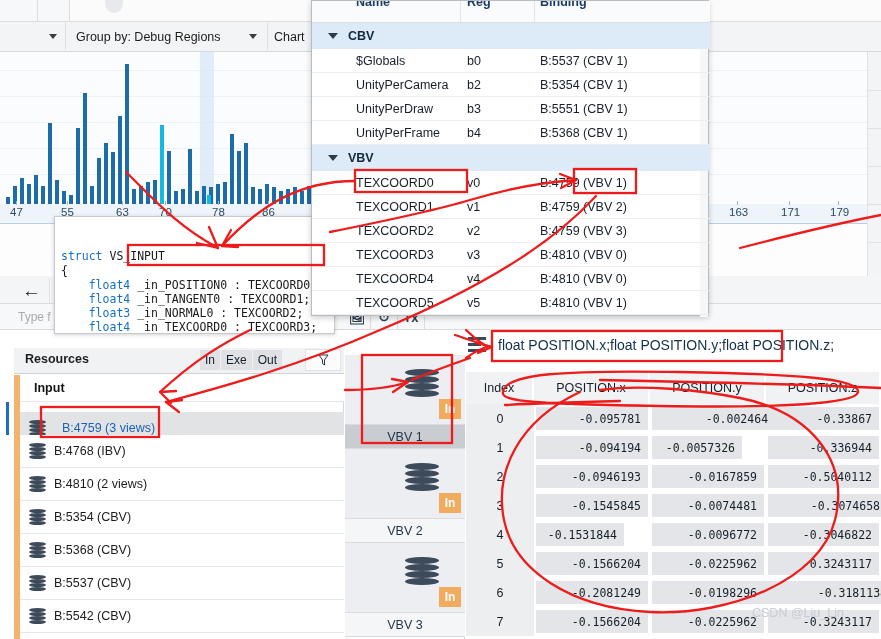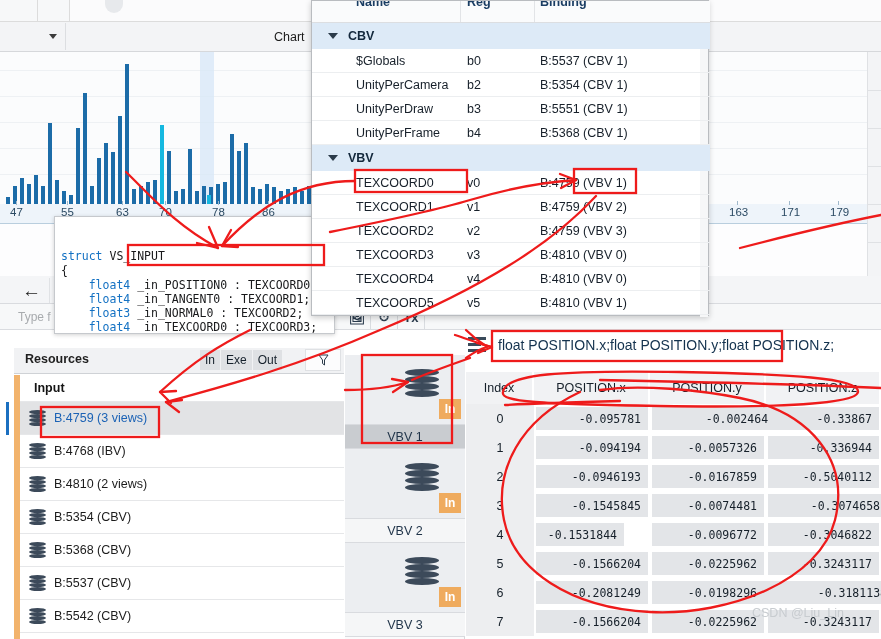--- a/index.html
+++ b/index.html
@@ -197,20 +197,24 @@
 <div id="root">
 
   <div class="toolbar">
     <div class="tb-cell-a"></div>
     <div class="tb-cell-b"></div>
     <div class="tb-cell-c"></div>
     <div class="tb-circle"></div>
     <div class="tb-row2"></div>
 
     <div class="tb-combo1">
+      <span class="caret-dn"></span>
+    </div>
+    <div class="tb-combo2">
+      <span class="tb-lbl">Group by: Debug Regions</span>
       <span class="caret-dn"></span>
     </div>
     <div class="tb-combo3">
       <span class="tb-lbl">Chart</span>
     </div>
   </div>
 
   <div class="hist">
     <div class="gline" style="top:18px"></div>
     <div class="gline" style="top:44px"></div>
@@ -430,21 +434,21 @@
   <div class="filt">
     <svg width="11" height="12" viewBox="0 0 11 12">
       <path d="M1 1 L10 1 L6.5 6 L6.5 11 L4.5 9.5 L4.5 6 Z" fill="none" stroke="#2b3b4a" stroke-width="1"></path>
     </svg>
   </div>
 
   <div class="res-list"></div>
   <div class="res-accent"></div>
   <div id="res-rows">
       <div class="res-group" style="top: 375px;">Input</div>
-      <div class="res-row sel" style="top: 402px;">
+      <div class="res-row sel" style="top: 412px; gap: 8px;">
         <span class="dbico">
           <span class="db">
             <i style="top:0"></i>
             <i style="top:4px"></i>
             <i style="top:8px"></i>
             <i style="top:12px"></i>
           </span>
         </span>
         <span class="rlbl">B:4759 (3 views)</span>
       </div>
@@ -555,21 +559,21 @@
     <div id="grid-rows">
         <div class="g-row" style="top: 32px;">
           <div class="g-idx">0</div>
           <div class="g-cell" style="left:70px;width:112px">-0.095781</div>
           <div class="g-cell" style="left:186px;width:130px">-0.0024647</div>
           <div class="g-cell" style="left:302px;width:111px">-0.33867</div>
         </div>
         <div class="g-row" style="top: 61px;">
           <div class="g-idx">1</div>
           <div class="g-cell" style="left:70px;width:112px">-0.094194</div>
-          <div class="g-cell" style="left:186px;width:112px">-0.0057326</div>
+          <div class="g-cell" style="left:186px;width:90px">-0.0057326</div>
           <div class="g-cell" style="left:302px;width:111px">-0.336944</div>
         </div>
         <div class="g-row" style="top: 90px;">
           <div class="g-idx">2</div>
           <div class="g-cell" style="left:70px;width:112px">-0.0946193</div>
           <div class="g-cell" style="left:186px;width:112px">-0.0167859</div>
           <div class="g-cell" style="left:302px;width:111px">-0.5040112</div>
         </div>
         <div class="g-row" style="top: 119px;">
           <div class="g-idx">3</div>

